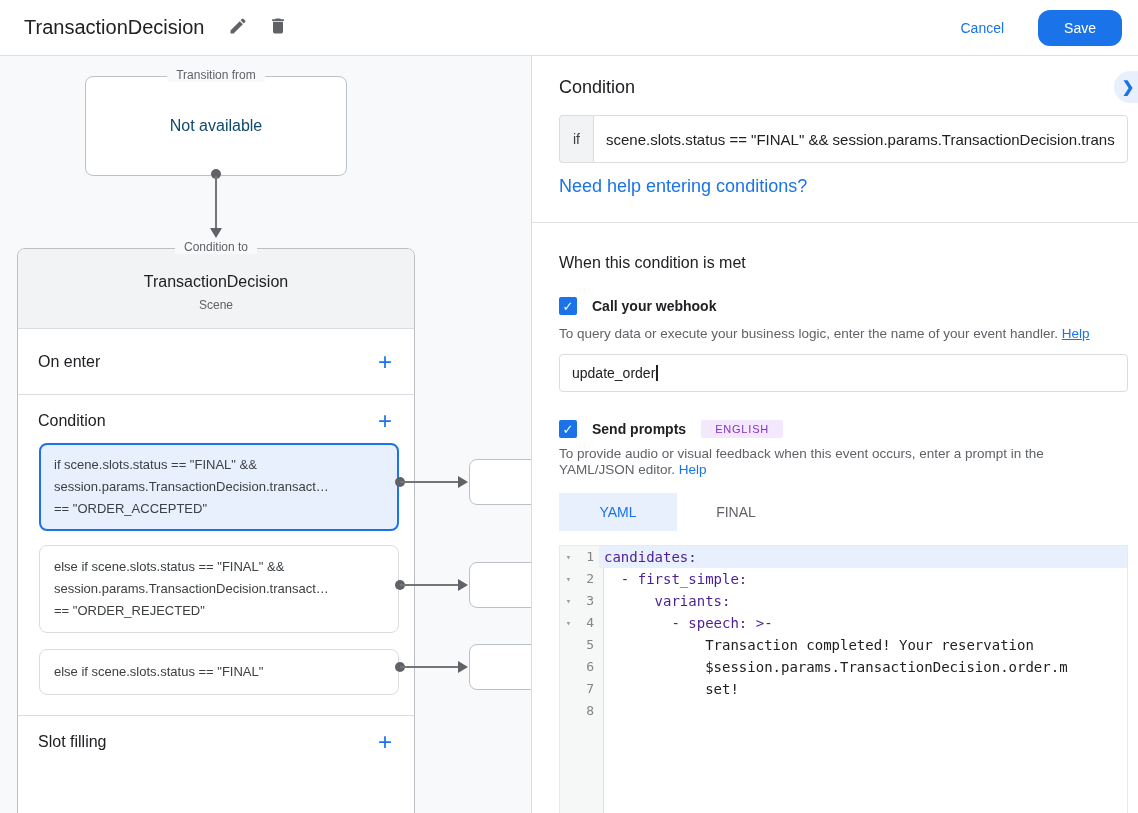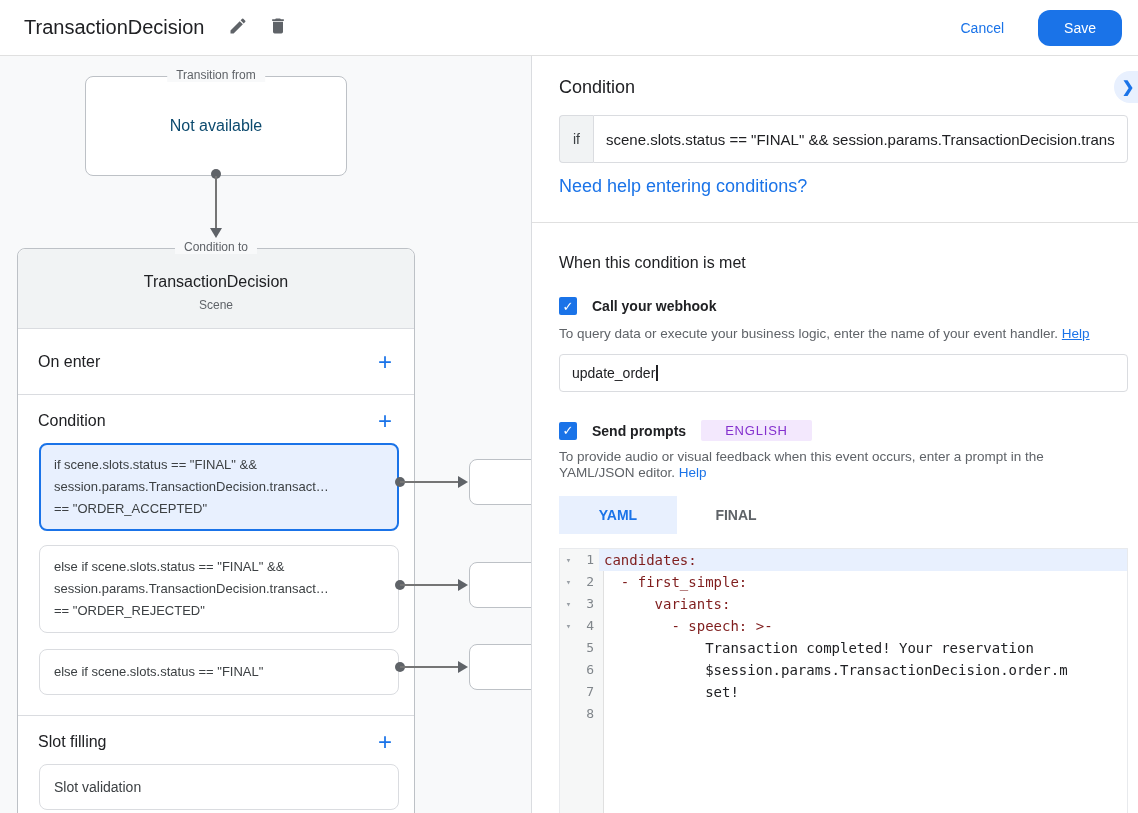--- a/index.html
+++ b/index.html
@@ -51,40 +51,40 @@
   .if-row { margin-top:17px; display:flex; height:48px; }
   .if-label { width:34px; background:#f1f3f4; border:1px solid #dadce0; border-right:none; border-radius:4px 0 0 4px; display:flex; align-items:center; justify-content:center; font-size:14px; color:#3c4043; }
   .if-input { flex:1; border:1px solid #dadce0; border-radius:0 4px 4px 0; display:flex; align-items:center; padding:0 12px; font-size:15px; color:#202124; white-space:nowrap; overflow:hidden; }
   .text-link { color:#1a73e8; font-size:18px; text-decoration:none; cursor:pointer; }
   .help-line { margin-top:13px; }
   .panel-divider { margin:25px -16px 0 -27px; height:1px; background:#e0e0e0; }
   .when-title { margin-top:31px; font-size:16px; color:#202124; }
   .check-row { margin-top:25px; display:flex; align-items:center; }
   .checkbox { width:18px; height:18px; background:#1a73e8; border-radius:2px; color:#fff; font-size:13px; font-weight:700; display:flex; align-items:center; justify-content:center; cursor:pointer; flex:0 0 18px; }
   .check-label { margin-left:15px; font-size:14px; font-weight:700; color:#202124; }
-  .badge { margin-left:15px; background:#f3e8fd; color:#8430ce; font-size:13px; font-weight:500; letter-spacing:.8px; padding:3px 24px; border-radius:2px; }
+  .badge { margin-left:15px; background:#f3e8fd; color:#8430ce; font-size:11px; font-weight:500; letter-spacing:.8px; padding:3px 14px; border-radius:2px; }
   .desc { margin-top:10px; font-size:13.5px; color:#5f6368; line-height:17px; }
   .desc .text-link { font-size:13.5px; }
   .u { text-decoration:underline; }
   .webhook-input { margin-top:12px; height:38px; border:1px solid #dadce0; border-radius:4px; display:flex; align-items:center; padding:0 12px; font-size:14px; color:#202124; cursor:text; }
   .caret { display:inline-block; width:1.5px; height:16px; background:#202124; margin-left:1px; vertical-align:-3px; }
   .desc2 { margin-top:8px; font-size:13.5px; color:#5f6368; line-height:16px; max-width:540px; }
   .tabs { margin-top:15px; display:flex; }
-  .tab { width:118px; height:38px; display:flex; align-items:center; justify-content:center; font-size:14px; font-weight:700; color:#5f6368; cursor:pointer; }
+  .tab { width:118px; height:38px; display:flex; align-items:center; justify-content:center; font-size:14px; font-weight:400; color:#5f6368; cursor:pointer; }
   .tab.active { background:#e8f0fe; color:#1a73e8; }
 
   
   .editor { margin-top:14px; flex:1; border:1px solid #e8eaed; border-bottom:none; position:relative; overflow:hidden; font-family:"DejaVu Sans Mono","Liberation Mono",monospace; font-size:14px; }
   .gutter-bg { position:absolute; left:0; top:0; bottom:0; width:44px; background:#f6f7f7; border-right:1px solid #e0e0e0; }
   .ed-lines { position:relative; }
   .ed-row { display:flex; height:22px; line-height:22px; }
   .ed-fold { width:17px; flex:0 0 17px; text-align:center; font-size:9px; color:#9aa0a6; cursor:pointer; }
   .ed-num { width:22px; flex:0 0 22px; text-align:right; padding-right:5px; color:#80868b; font-size:13px; }
   .ed-code { flex:1; padding-left:5px; white-space:pre; overflow:hidden; color:#202124; }
-  .ed-code.key { color:#7f1d1d; }
+  .ed-code.key { color:#4c1d95; }
   .ed-code.hl { background:#e8f0fe; }
 </style>
 </head>
 <body>
 
 <div class="app">
 
   <div class="header">
     <div class="header-title">TransactionDecision</div>
     <button class="icon-btn">
@@ -138,21 +138,20 @@
 session.params.TransactionDecision.transact…
 == "ORDER_REJECTED"</div>
           <div class="cond-item" style="margin-bottom:0; padding:11px 14px;">else if scene.slots.status == "FINAL"</div>
         </div>
 
         <div class="card-section" style="border-bottom:none;">
           <div class="section-head">
             <div class="section-label">Slot filling</div>
             <div class="plus">+</div>
           </div>
-          <div class="slot-card">Slot validation</div>
         </div>
       </div>
 
       <div class="dot" style="left:395px; top:421px;"></div>
       <div class="hline" style="left:400px; top:425px; width:58px;"></div>
       <div class="arrow-right" style="left:458px; top:420px;"></div>
       <div class="flow-box" style="left:469px; top:403px; width:70px; height:46px;"></div>
 
       <div class="dot" style="left:395px; top:524px;"></div>
       <div class="hline" style="left:400px; top:528px; width:58px;"></div>

